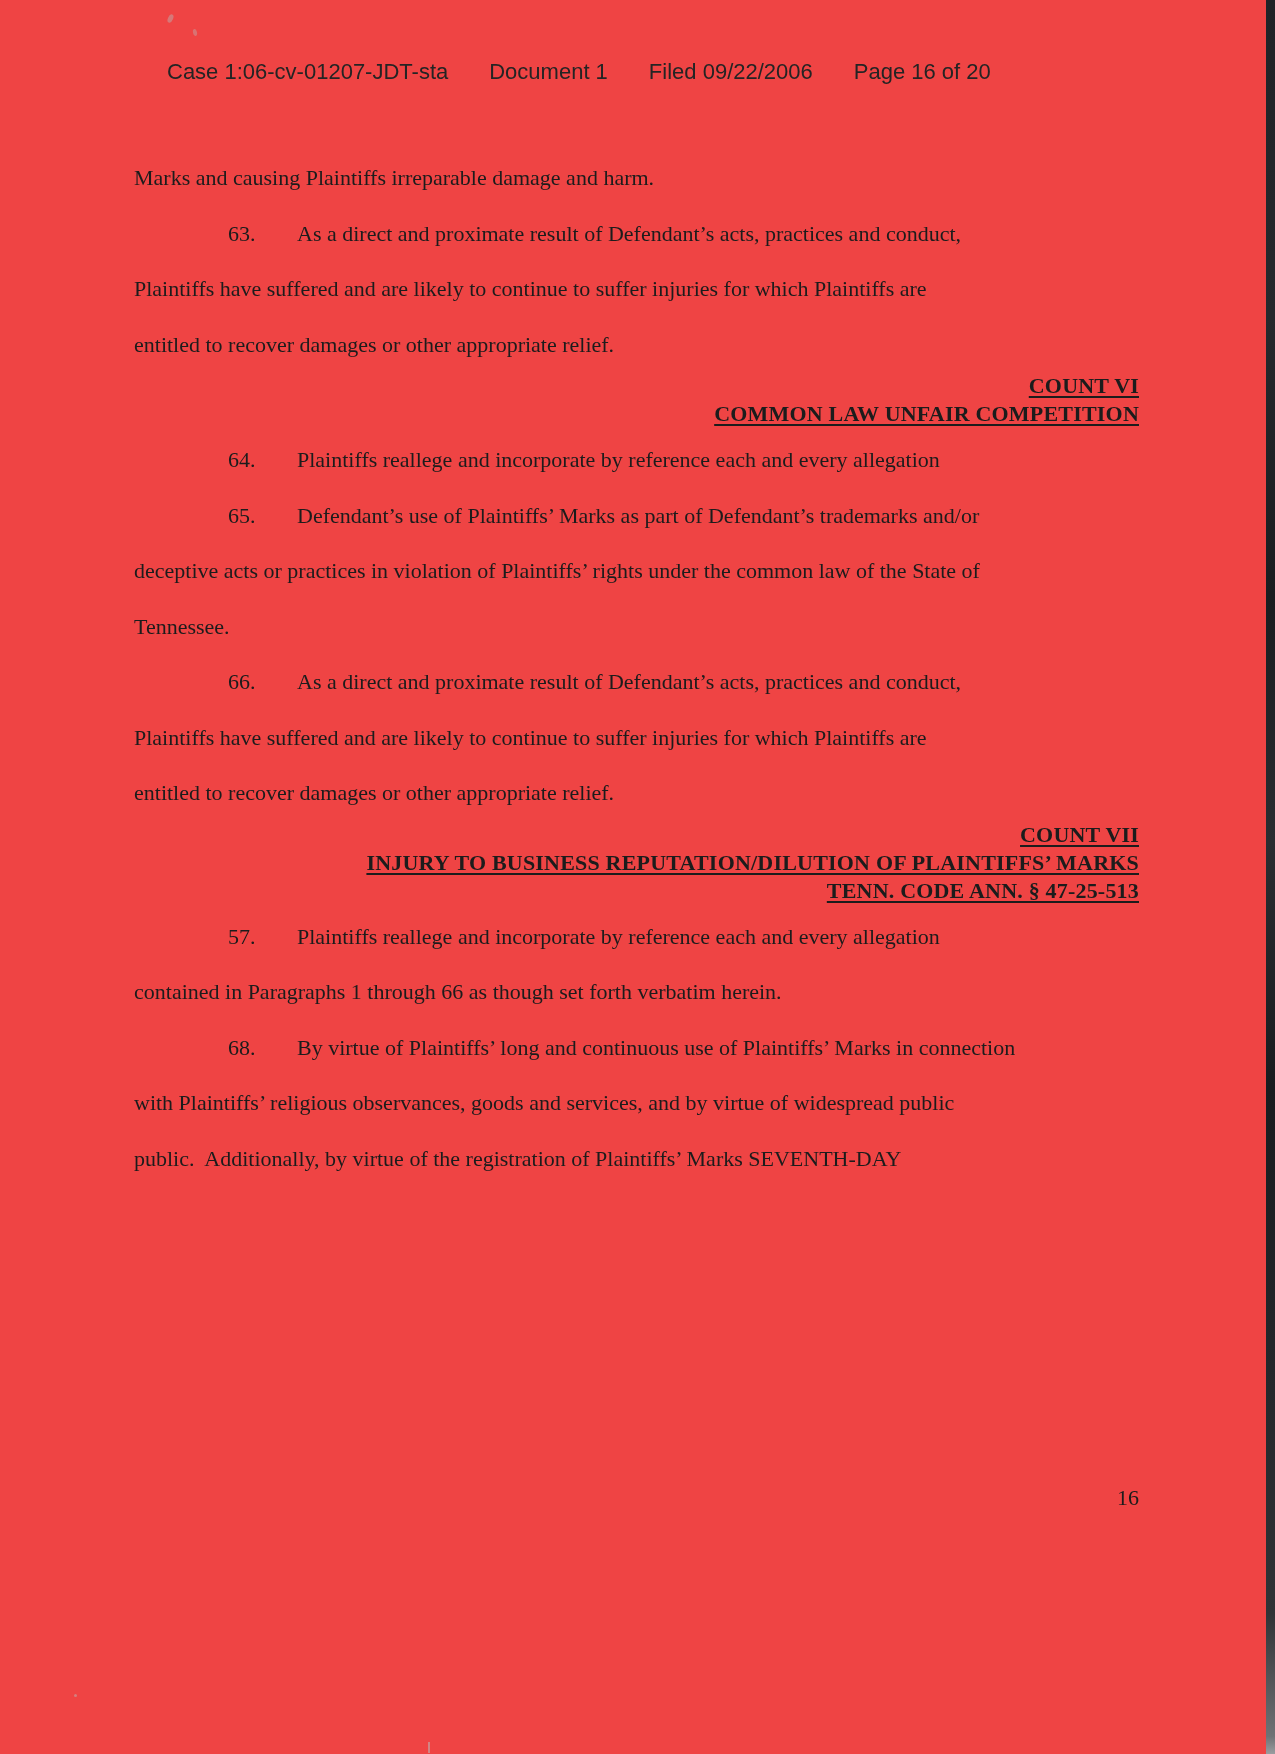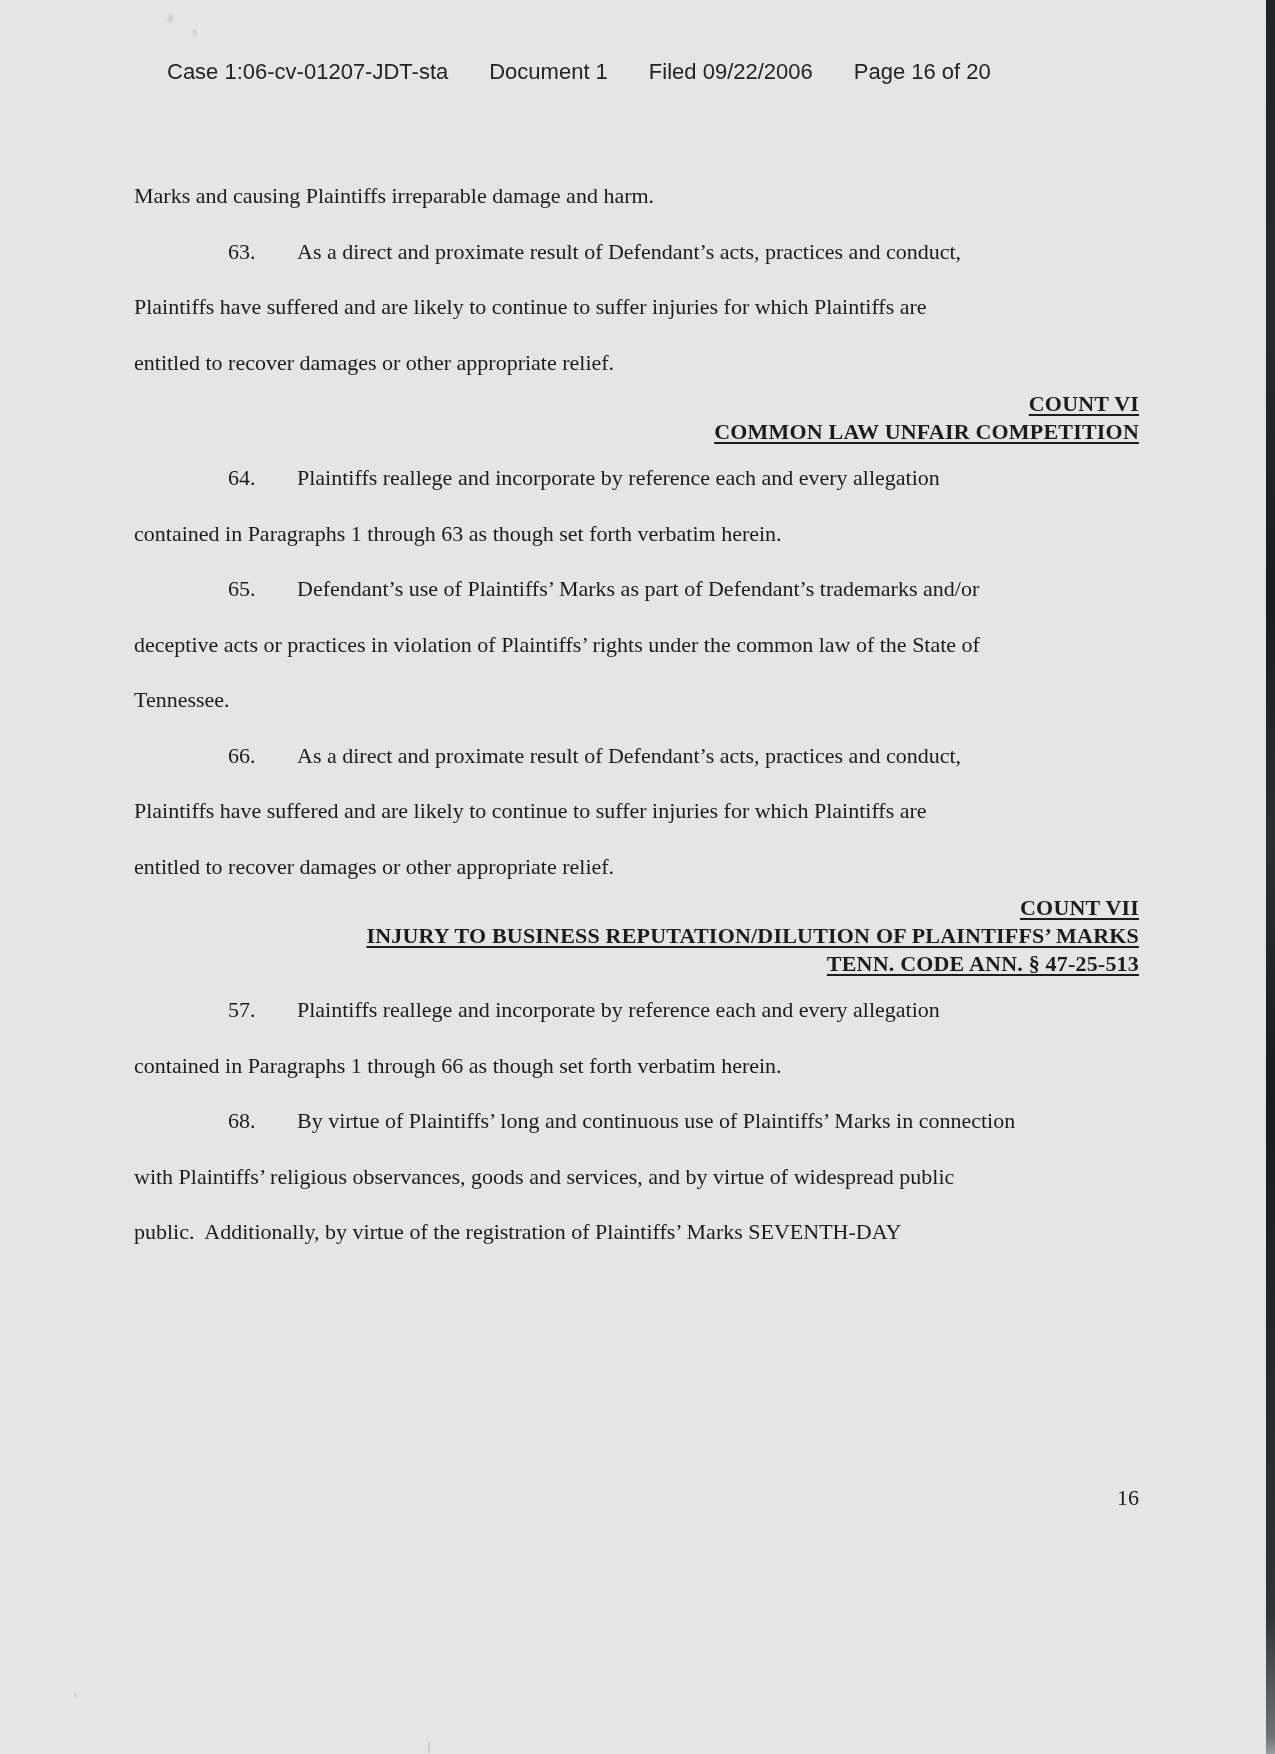--- a/index.html
+++ b/index.html
@@ -4,21 +4,21 @@
 <style>
   html, body {
     margin: 0;
     padding: 0;
     background: #ffffff;
   }
   .page {
     position: relative;
     width: 1275px;
     height: 1754px;
-    background: #e5e5e5;
+    background: #ef4444;
     overflow: hidden;
     font-family: "Liberation Serif", "DejaVu Serif", serif;
     color: #1c1c1c;
   }
   
   .scan-strip {
     position: absolute;
     top: 0;
     right: 0;
     width: 9px;
@@ -34,21 +34,21 @@
     display: flex;
     column-gap: 41px;
     font-family: "Liberation Sans", "DejaVu Sans", sans-serif;
     font-size: 22px;
     line-height: 26px;
     color: #242424;
     white-space: pre;
   }
   .content {
     position: absolute;
-    top: 168px;
+    top: 150px;
     left: 134px;
     width: 1005px;
   }
   .line {
     white-space: pre;
   }
   .line.body {
     height: 55.5px;
     line-height: 55.5px;
     font-size: 22px;
@@ -112,21 +112,20 @@
   </div>
 
   <div class="content" id="doc-lines">
       <div class="line body">Marks and causing Plaintiffs irreparable damage and harm.</div>
       <div class="line body"><span class="pnum">63.</span><span>As a direct and proximate result of Defendant’s acts, practices and conduct,</span></div>
       <div class="line body">Plaintiffs have suffered and are likely to continue to suffer injuries for which Plaintiffs are</div>
       <div class="line body">entitled to recover damages or other appropriate relief.</div>
       <div class="line heading">COUNT VI</div>
       <div class="line heading heading-last">COMMON LAW UNFAIR COMPETITION</div>
       <div class="line body"><span class="pnum">64.</span><span>Plaintiffs reallege and incorporate by reference each and every allegation</span></div>
-      <div class="line body">contained in Paragraphs 1 through 63 as though set forth verbatim herein.</div>
       <div class="line body"><span class="pnum">65.</span><span>Defendant’s use of Plaintiffs’ Marks as part of Defendant’s trademarks and/or</span></div>
       <div class="line body">deceptive acts or practices in violation of Plaintiffs’ rights under the common law of the State of</div>
       <div class="line body">Tennessee.</div>
       <div class="line body"><span class="pnum">66.</span><span>As a direct and proximate result of Defendant’s acts, practices and conduct,</span></div>
       <div class="line body">Plaintiffs have suffered and are likely to continue to suffer injuries for which Plaintiffs are</div>
       <div class="line body">entitled to recover damages or other appropriate relief.</div>
       <div class="line heading">COUNT VII</div>
       <div class="line heading">INJURY TO BUSINESS REPUTATION/DILUTION OF PLAINTIFFS’ MARKS</div>
       <div class="line heading heading-last">TENN. CODE ANN. § 47-25-513</div>
       <div class="line body"><span class="pnum">57.</span><span>Plaintiffs reallege and incorporate by reference each and every allegation</span></div>

